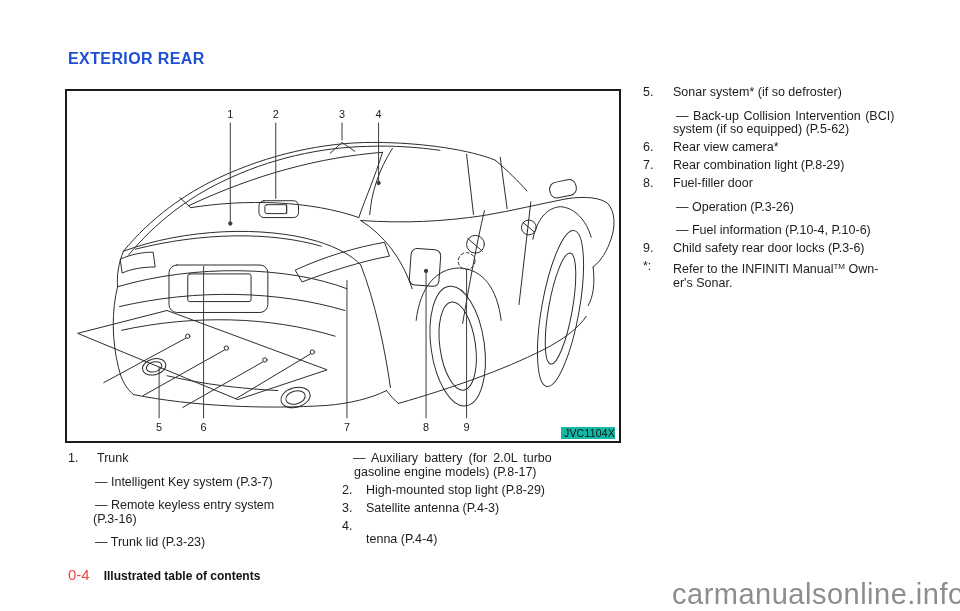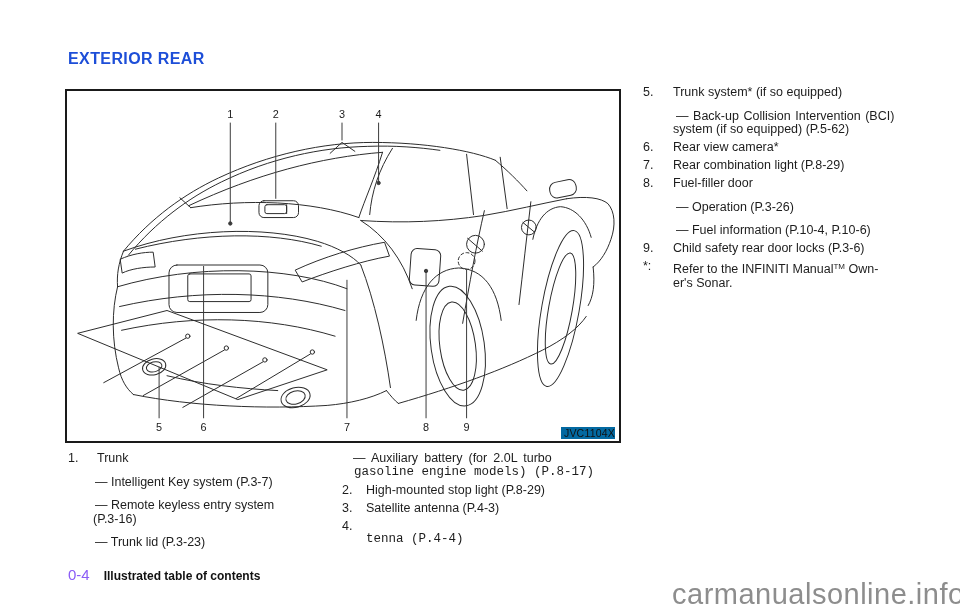--- a/index.html
+++ b/index.html
@@ -17,47 +17,47 @@
   .figure {
     position:absolute; left:65px; top:89px;
     width:556px; height:354px;
     border:2px solid #1a1a1a;
     background:#fff;
   }
   .figure svg { position:absolute; left:0; top:0; width:100%; height:100%; }
   .figure-caption {
     position:absolute; right:4px; bottom:2px;
     font-size:10.5px; letter-spacing:.2px; color:#111;
-    background:#0369a1; padding-left:3px;
+    background:#14b8a6; padding-left:3px;
   }
   .col {
     position:absolute;
     font-size:12.5px; line-height:13.5px;
     white-space:nowrap; color:#1d1d1d;
   }
   .col1 { left:68px;  top:452px; width:284px; }
   .col2 { left:342px; top:452px; width:296px; }
   .col3 { left:643px; top:86px;  width:306px; }
   .item { display:flex; margin-top:4.5px; }
   .item.first { margin-top:0; }
   .num { flex:0 0 30px; }
   .col2 .num { flex-basis:24px; }
   .col1 .num { flex-basis:29px; }
   .sub  { padding-left:33px; margin-top:10px; }
   .col1 .sub { padding-left:27px; }
   .col2 .sub { padding-left:11px; }
   .wrap { margin-top:0; }
   .col1 .wrap { padding-left:25px; }
-  .col2 .wrap { padding-left:12px;font-family:Liberation Mono, monospace; }
+  .col2 .wrap { padding-left:12px; }
   .col3 .wrap { padding-left:30px; }
   .just   { word-spacing:2.6px; }
   .just-sm{ word-spacing:1.1px; }
   sup.tm { font-size:8px; vertical-align:4px; }
   .footer { position:absolute; left:68px; top:566px; display:flex; align-items:baseline; }
-  .page-number  { font-size:15px; color:#8b5cf6; }
+  .page-number  { font-size:15px; color:#ef4444; }
   .section-title{ font-size:12px; font-weight:bold; margin-left:14px; color:#111;text-align:center; }
   .watermark {
     position:absolute; left:672px; top:578px;
     font-size:29px; color:#8d8d8d; letter-spacing:.5px;
   }
   text.callout {
     font-family:"Liberation Sans", sans-serif;
     font-size:11px; fill:#1a1a1a; stroke:none;
   }
 </style>
@@ -218,21 +218,21 @@
   </div>
   <div class="item">
     <span class="num">4.</span>
   </div>
   <div class="wrap" style="padding-left:24px">tenna (P.4-4)</div>
 </div>
 
 <div class="col col3">
   <div class="item first">
     <span class="num">5.</span>
-    <span>Trunk system* (if so equipped)</span>
+    <span>Sonar system* (if so defroster)</span>
   </div>
   <div class="sub just-sm">— Back-up Collision Intervention (BCI)</div>
   <div class="wrap">system (if so equipped) (P.5-62)</div>
   <div class="item">
     <span class="num">6.</span>
     <span>Rear view camera*</span>
   </div>
   <div class="item">
     <span class="num">7.</span>
     <span>Rear combination light (P.8-29)</span>

